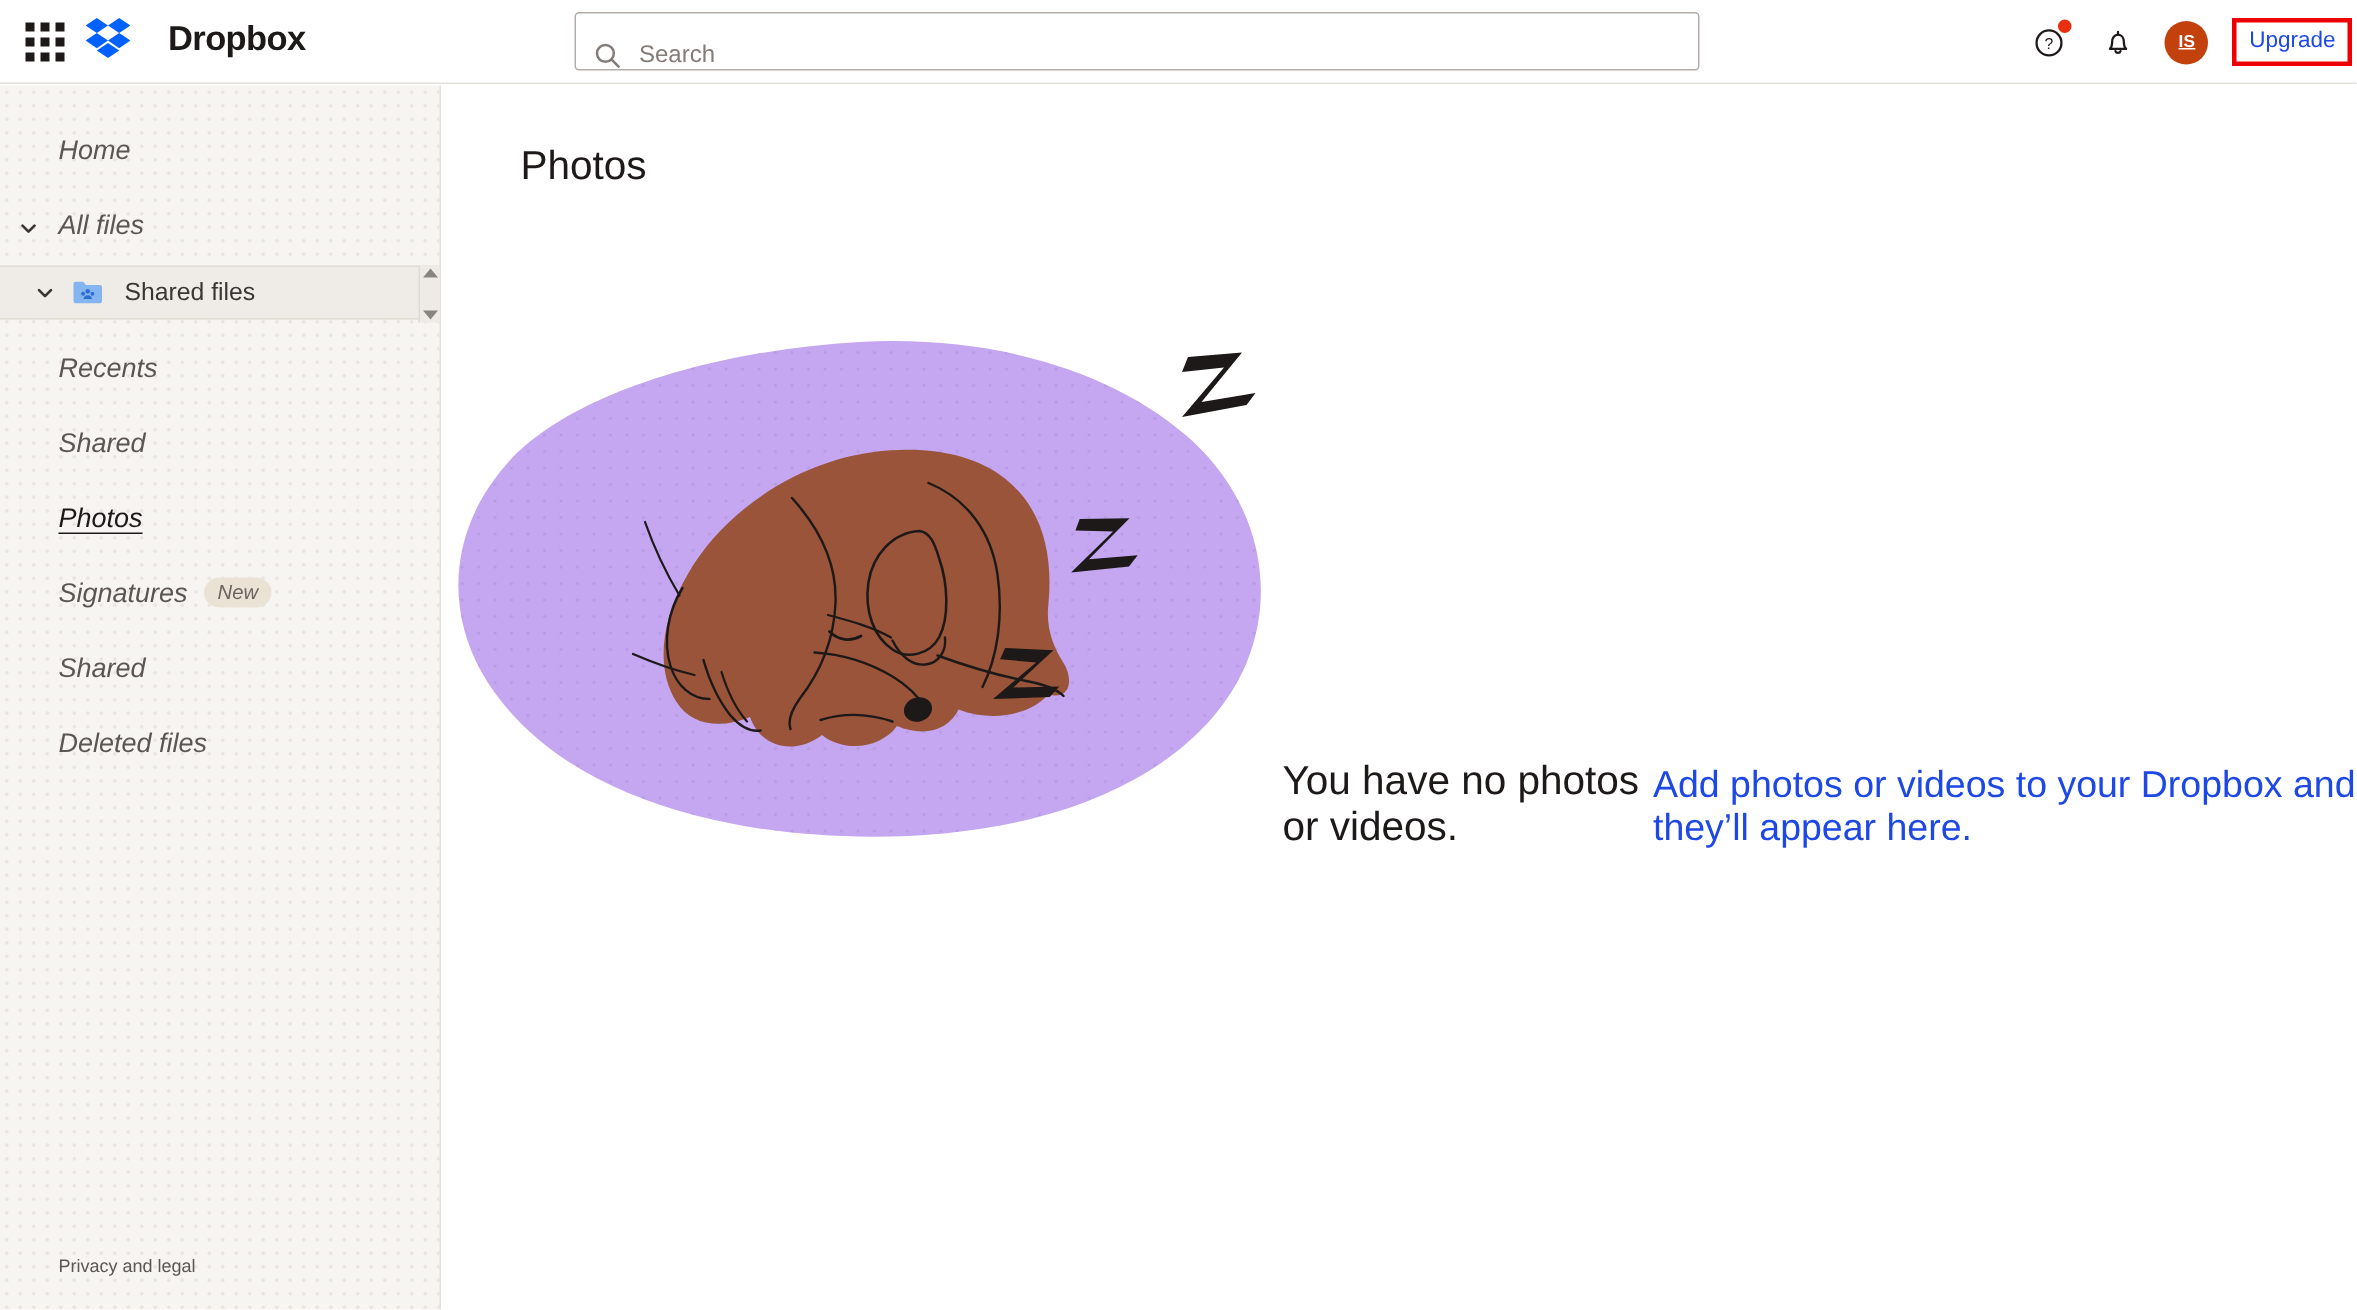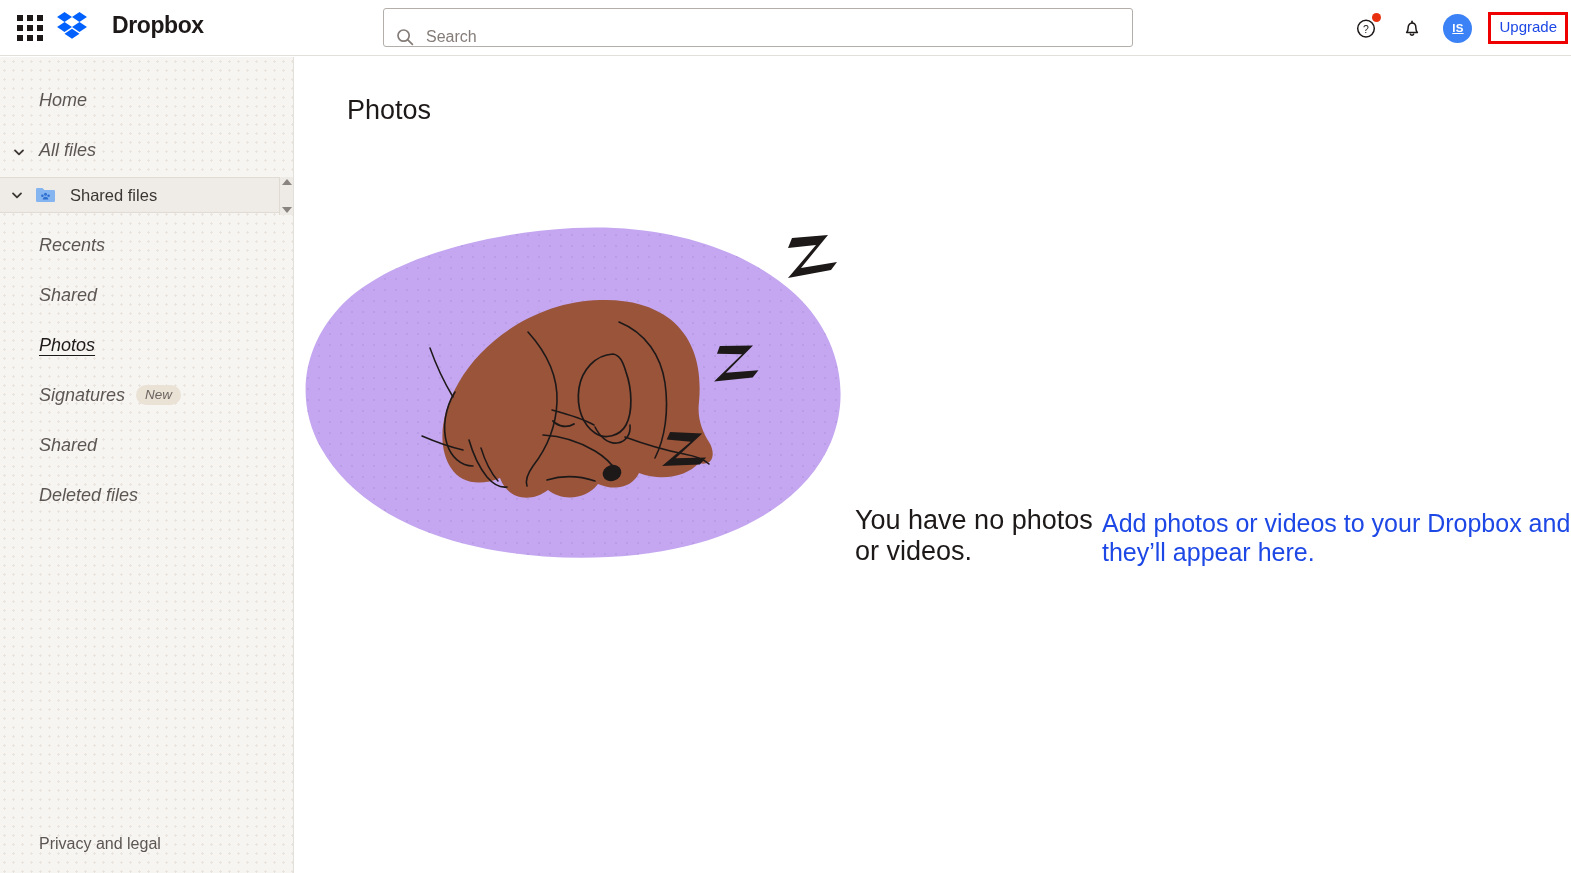--- a/index.html
+++ b/index.html
@@ -92,21 +92,21 @@
   .help-dot {
     position: absolute;
     top: 2px; right: 2px;
     width: 9px; height: 9px;
     border-radius: 50%;
     background: #e8300f;
   }
   .avatar {
     width: 29px; height: 29px;
     border-radius: 50%;
-    background: #3b82f6;
+    background: #c2410c;
     color: #ffffff;
     font-size: 11.5px;
     font-weight: bold;
     display: flex; align-items: center; justify-content: center;
     letter-spacing: 0.2px;
     cursor: pointer;
     user-select: none;
     text-decoration: underline;
   }
   .upgrade-box {
@@ -175,21 +175,21 @@
 
   .subrow {
     position: relative;
     height: 36px;
     margin-bottom: 17px;
     background: #efece7;
     border-top: 1px solid #e0dbd3;
     border-bottom: 1px solid #e0dbd3;
     display: flex;
     align-items: center;
-    padding-left: 10px;
+    padding-left: 23px;
     cursor: pointer;
   }
   .subrow .chev { width: 14px; height: 14px; flex: none; }
   .folder-icon { width: 21px; height: 18px; margin-left: 11px; flex: none; }
   .subrow .lbl {
     margin-left: 14px;
     font-size: 16.5px;
     color: #3b3633;
     white-space: nowrap;
   }
@@ -210,21 +210,21 @@
   .tri.up { border-bottom: 6px solid #8a8480; }
   .tri.down { border-top: 6px solid #8a8480; }
 
   .sidebar-footer {
     position: absolute;
     left: 0; bottom: 0;
     width: 100%;
     padding: 0 0 20px 39px;
   }
   .footer-link {
-    font-size: 16px;
+    font-size: 12px;
     color: #5c5653;
     text-decoration: none;
     cursor: pointer;
   }
 
   
   .main {
     position: absolute;
     top: 57px; left: 295px;
     width: 1276px;

